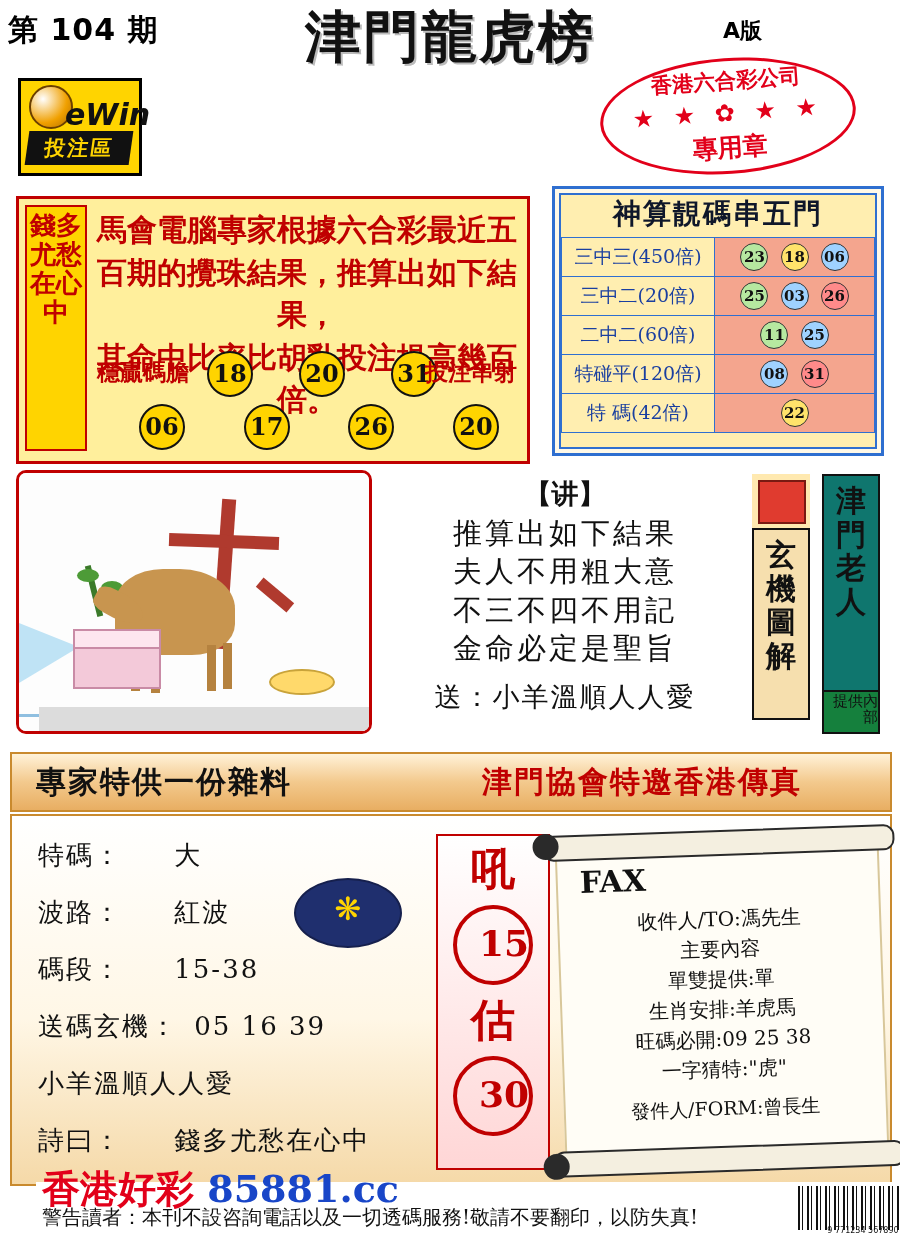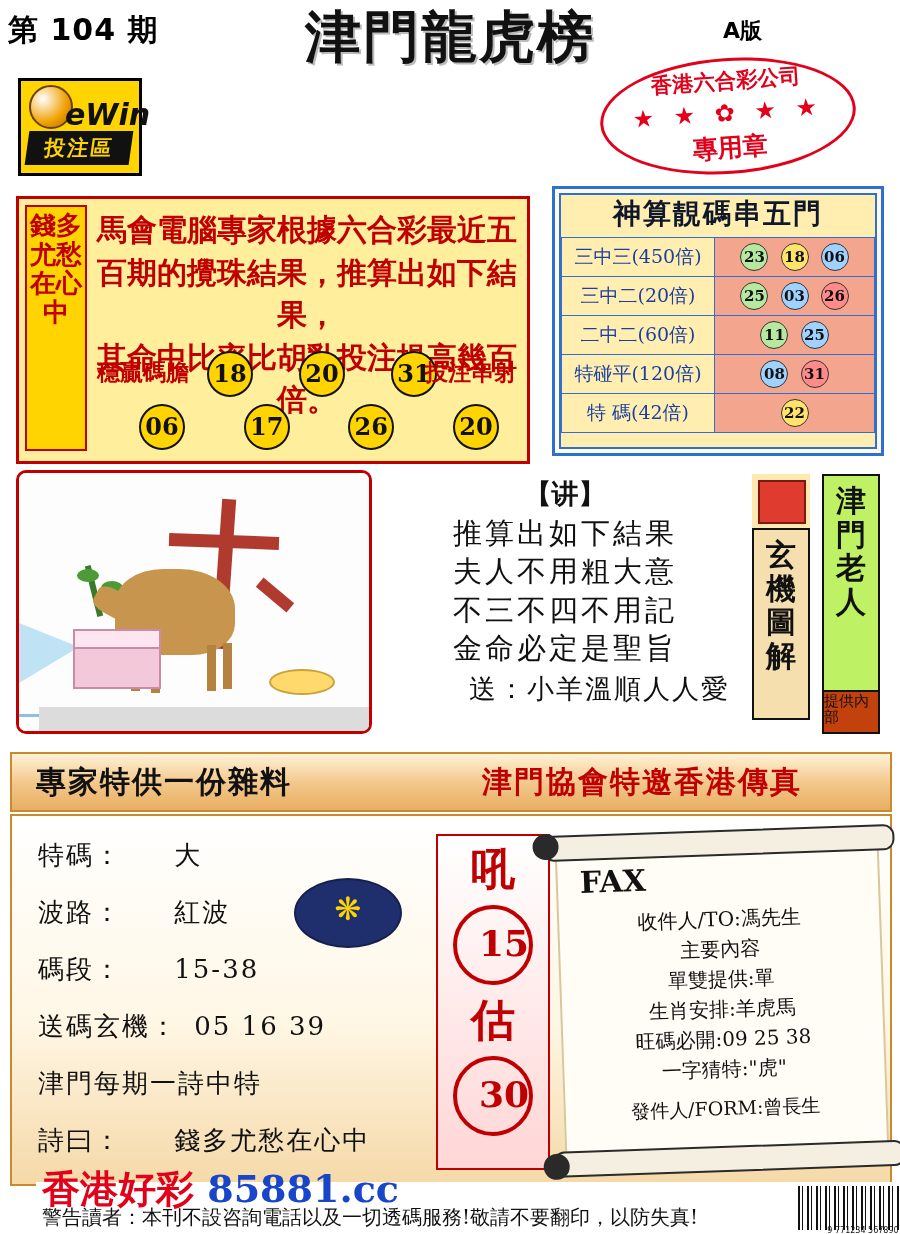--- a/index.html
+++ b/index.html
@@ -91,32 +91,32 @@
   .plant{position:absolute;left:72px;top:92px;width:6px;height:52px;background:#3b7a2a;transform:rotate(-14deg);}
   .leaf{position:absolute;width:22px;height:13px;background:#4d9b37;border-radius:50%;}
   .water{position:absolute;left:0;top:150px;width:60px;height:60px;background:#bfe3f5;clip-path:polygon(0 0,100% 40%,0 100%);}
   .ground{position:absolute;left:0;bottom:14px;width:100%;height:3px;background:#8fbfe0;}
   .pic-shadow{position:absolute;left:20px;bottom:0;width:330px;height:24px;background:#dcdcdc;}
 
   
   .poem{position:absolute;left:400px;top:476px;width:330px;font-family:"DejaVu Serif","Liberation Serif",serif;}
   .poem .tag{text-align:center;font-size:27px;color:#111;font-weight:bold;margin-bottom:2px;}
   .poem .line{font-size:29px;color:#111;letter-spacing:3px;line-height:1.32;text-align:center;}
-  .poem .give{font-size:27px;color:#111;letter-spacing:2px;margin-top:4px;text-align:right;}
+  .poem .give{font-size:27px;color:#111;letter-spacing:2px;margin-top:12px;text-align:center;}
 
   
   .vbanner{position:absolute;top:474px;width:58px;height:246px;border:2px solid #111;background:#ffd98a;
     color:#111;font-family:"DejaVu Serif","Liberation Serif",serif;font-size:30px;font-weight:bold;
     text-align:center;line-height:1.12;padding-top:8px;box-sizing:border-box;}
   .vb1{left:752px;background:#f6dfae;}
-  .vb2{left:822px;background:#bef264;}
+  .vb2{left:822px;background:#0f766e;}
   .vb-emblem{position:absolute;left:752px;top:474px;width:58px;height:54px;background:#ffe9b0;border-bottom:2px solid #111;}
   .emb-inner{position:absolute;left:6px;top:6px;width:44px;height:40px;background:#e03b2f;border:2px solid #7a1a12;}
-  .vb-note{position:absolute;left:822px;top:690px;width:58px;height:44px;border:2px solid #111;background:#c2410c;
-    font-size:15px;color:#111;text-align:left;line-height:1.05;padding-top:2px;box-sizing:border-box;
+  .vb-note{position:absolute;left:822px;top:690px;width:58px;height:44px;border:2px solid #111;background:#15803d;
+    font-size:15px;color:#111;text-align:right;line-height:1.05;padding-top:2px;box-sizing:border-box;
     font-family:"DejaVu Serif","Liberation Serif",serif;}
 
   
   .strip{position:absolute;left:10px;top:752px;width:878px;height:56px;border:2px solid #c98a2e;
     background:linear-gradient(#fff2d8,#f3c98d,#e8ae62);}
   .strip .s1{position:absolute;left:24px;top:8px;font-size:30px;font-weight:bold;color:#111;
     font-family:"DejaVu Serif","Liberation Serif",serif;letter-spacing:2px;}
   .strip .s2{position:absolute;left:470px;top:8px;font-size:30px;font-weight:bold;color:#c00000;
     font-family:"DejaVu Serif","Liberation Serif",serif;letter-spacing:2px;}
 
@@ -317,21 +317,21 @@
       </div>
       <div class="fact">
         <span class="k">碼段：</span>
         <span class="v">15-38</span>
       </div>
       <div class="fact">
         <span class="k">送碼玄機：</span>
         <span class="v">05 16 39</span>
       </div>
       <div class="fact">
-        <span class="k" style="min-width:auto">津門每期一詩中特</span>
+        <span class="k" style="min-width:auto">小羊溫順人人愛</span>
         <span class="v"></span>
       </div>
       <div class="fact">
         <span class="k">詩曰：</span>
         <span class="v">錢多尤愁在心中</span>
       </div>
     </div>
 
     <div class="amulet">
       <div class="glyph">❋</div>

